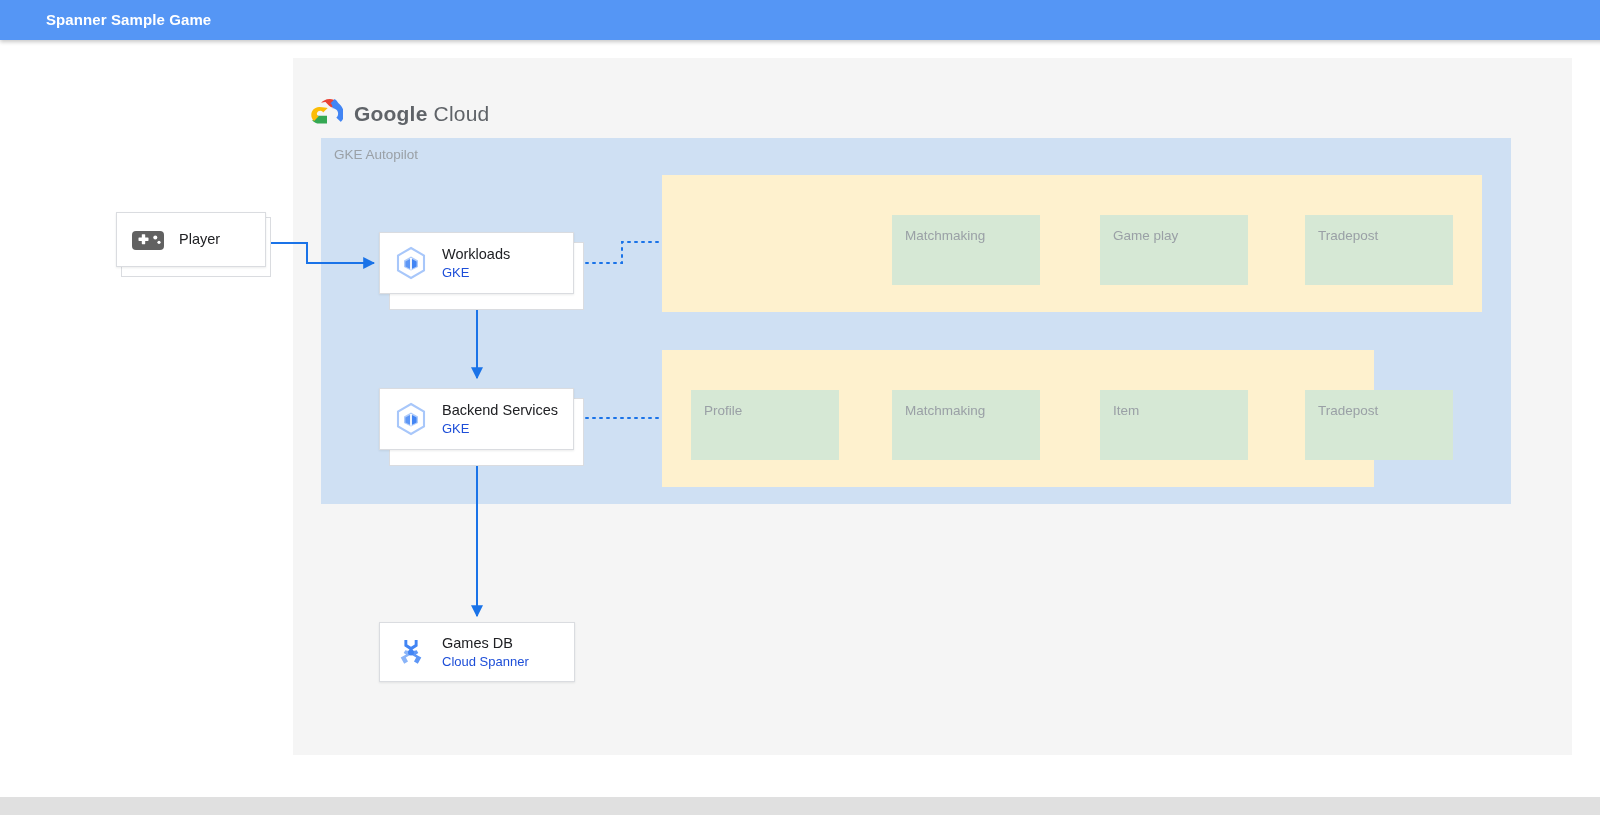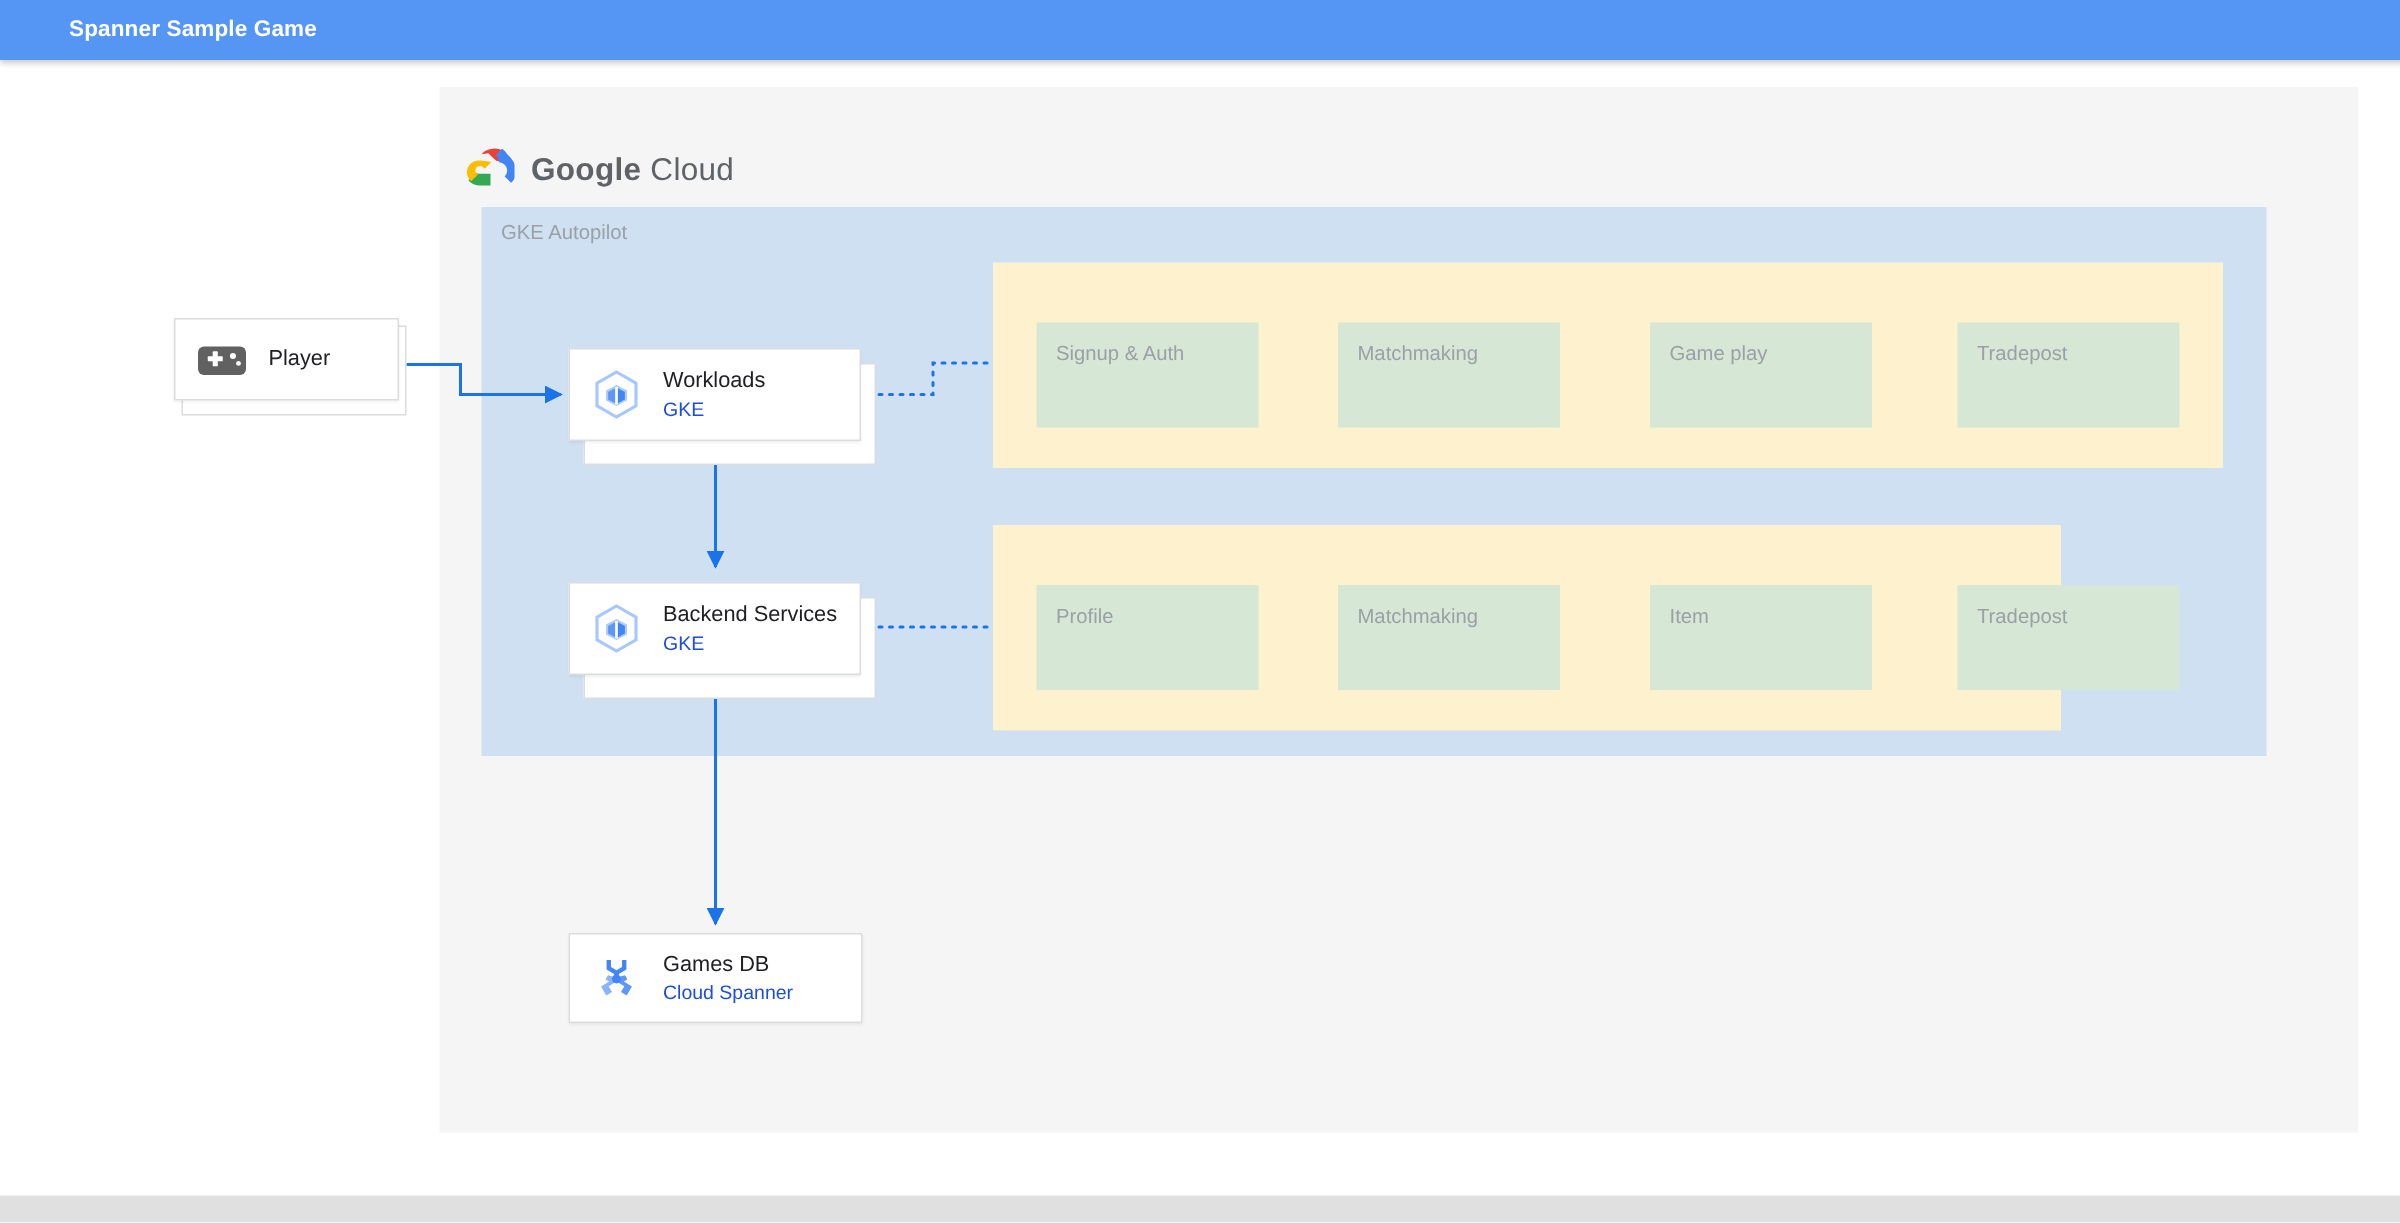--- a/index.html
+++ b/index.html
@@ -216,23 +216,20 @@
     <path d="M8.1 9.0C3.8 9.1 0.3 12.6 0.3 16.9c0 2.3 1.0 4.5 2.8 6.0l4.6-4.6C6.1 17.7 5.4 16.1 6.1 14.7c0.6-1.4 2.1-2.2 3.6-1.9 1.0 0.2 1.9 0.8 2.4 1.7l4.6-4.6C15.2 9.9 11.9 8.9 8.1 9.0z" fill="#FBBC05"></path>
   </svg>
   <div class="gcp-wordmark"><span class="g-bold" style="font-weight:bold">Google</span> <span>Cloud</span></div>
 </div>
 
 <div class="gke-container">
   <div class="gke-container-label">GKE Autopilot</div>
 </div>
 
 <div class="svc-group top">
-  <div class="svc-box svc-col-0">
-    <span class="svc-label">Signup &amp; Auth</span>
-  </div>
   <div class="svc-box svc-col-1">
     <span class="svc-label">Matchmaking</span>
   </div>
   <div class="svc-box svc-col-2">
     <span class="svc-label">Game play</span>
   </div>
   <div class="svc-box svc-col-3">
     <span class="svc-label">Tradepost</span>
   </div>
 </div>

